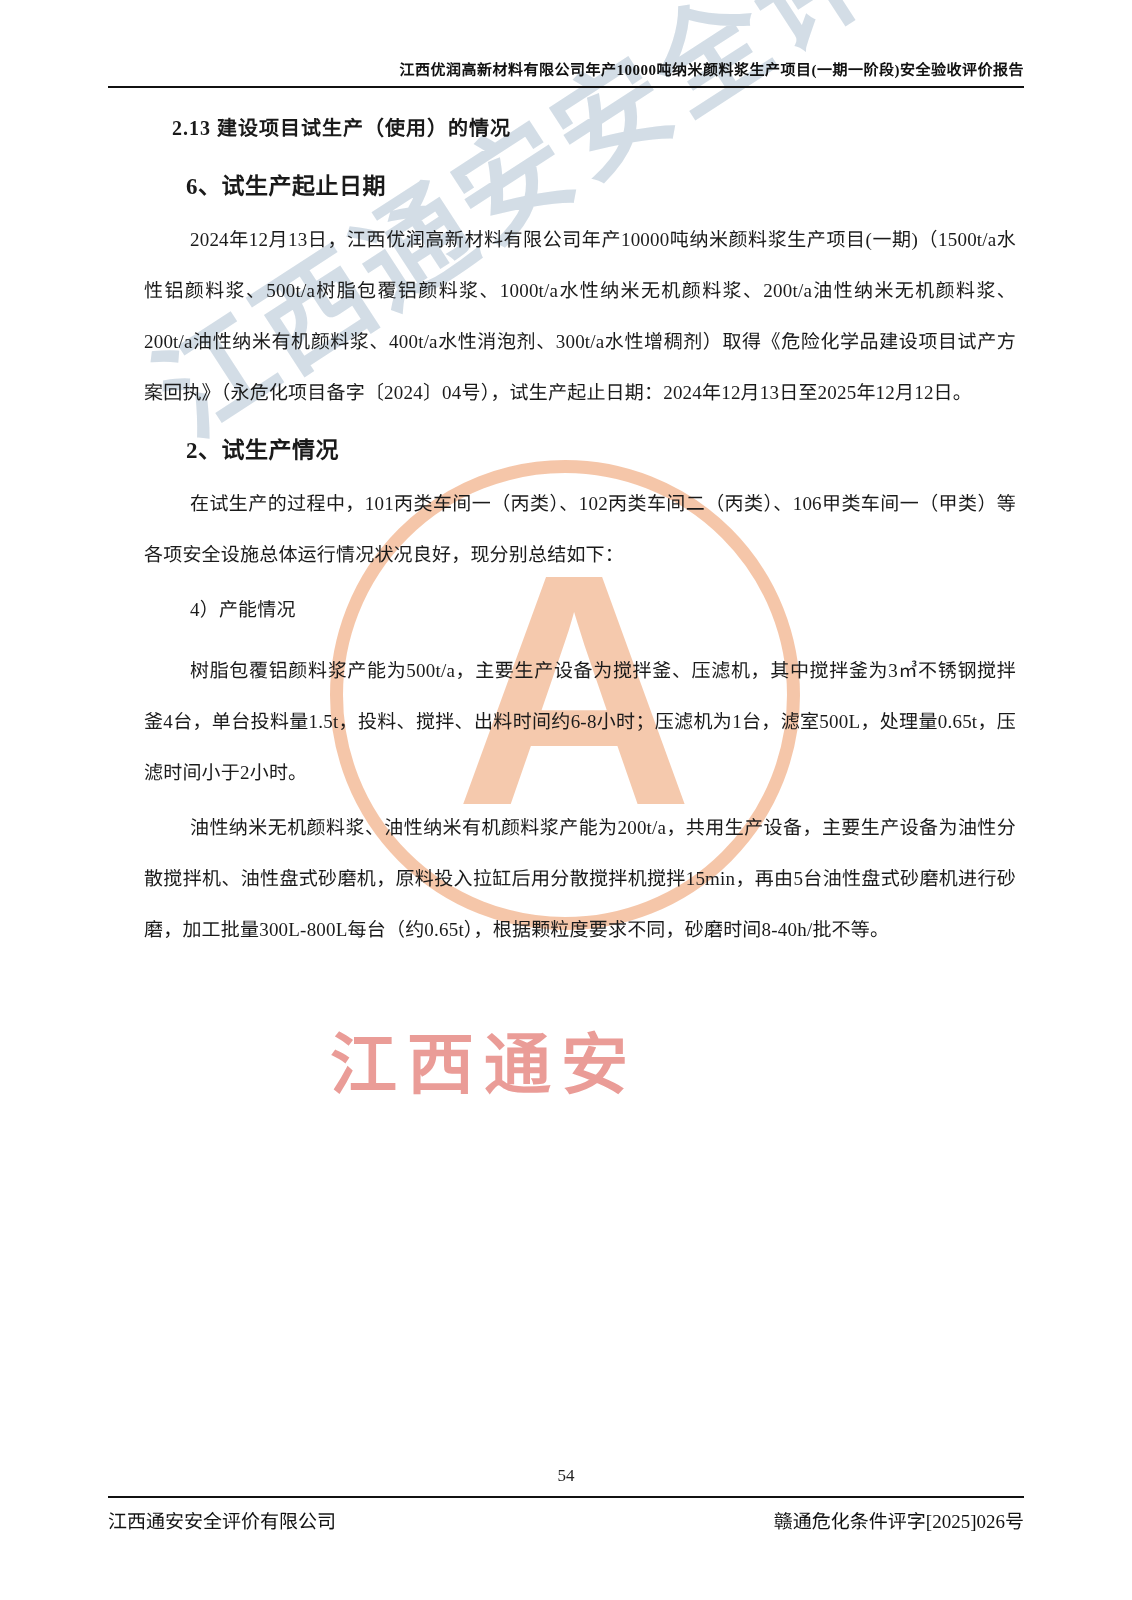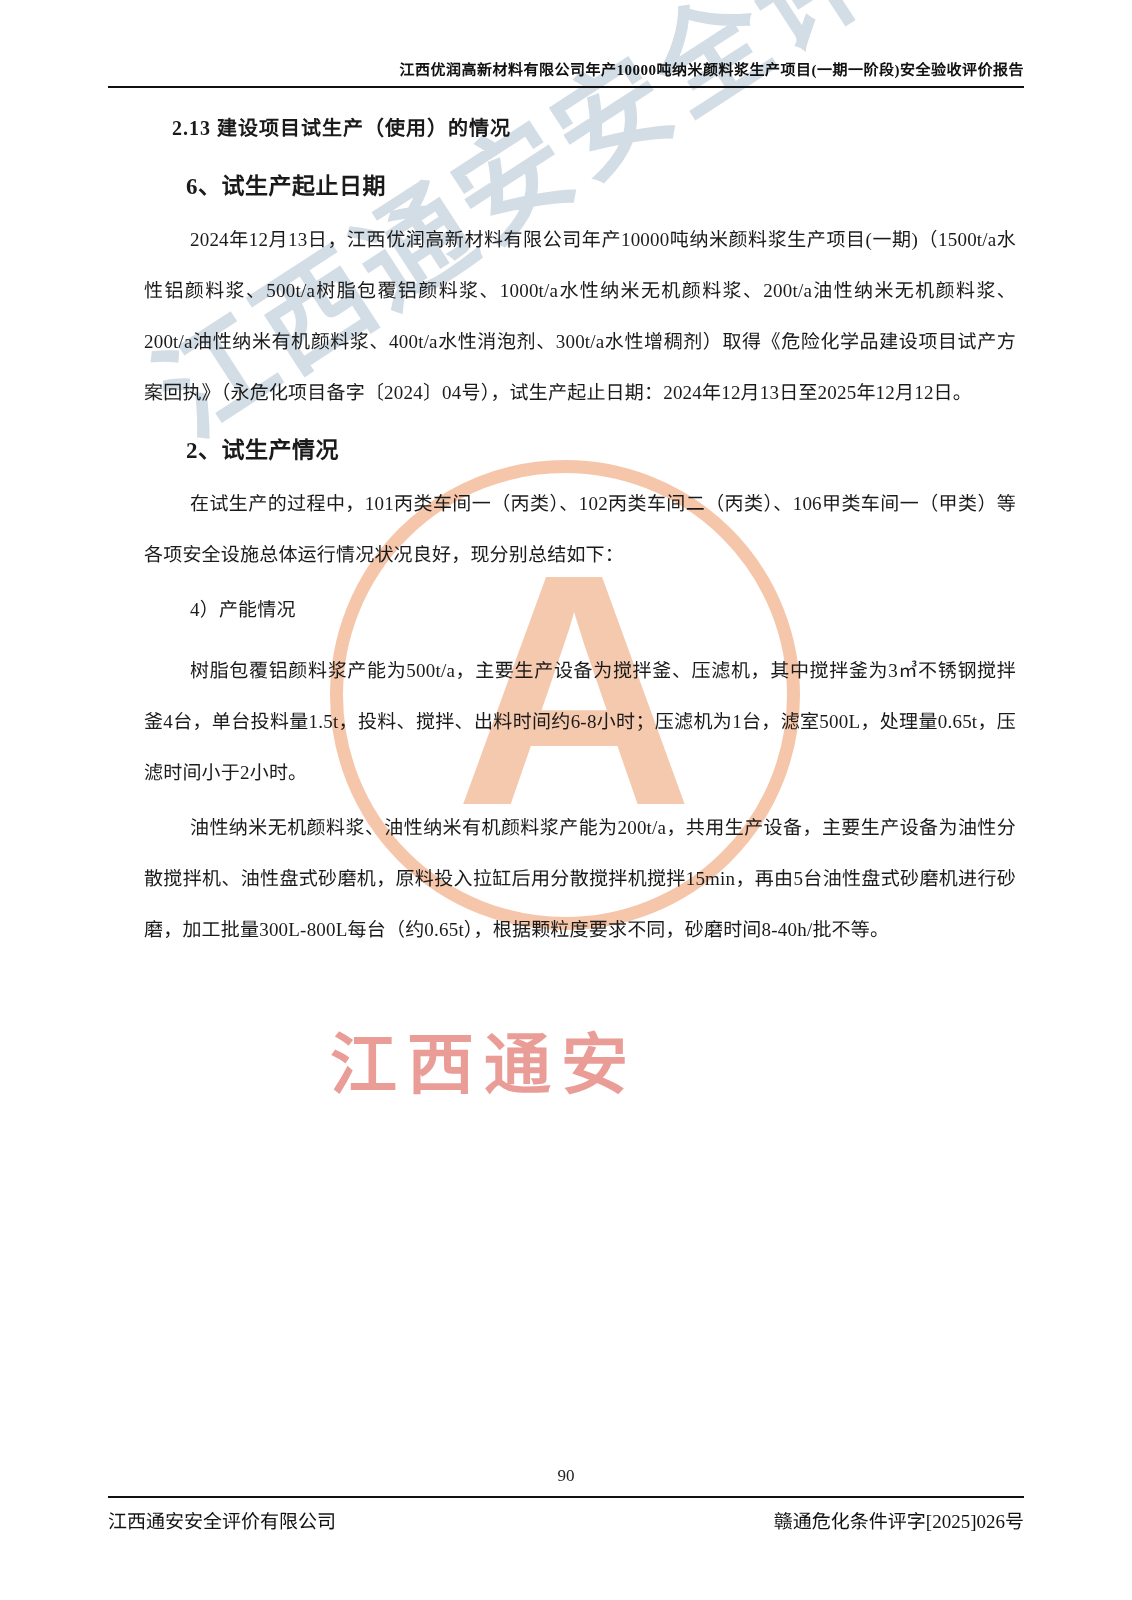--- a/index.html
+++ b/index.html
@@ -195,20 +195,20 @@
 
       <h3 class="sub-title">2、试生产情况</h3>
       <p class="para">在试生产的过程中，101丙类车间一（丙类）、102丙类车间二（丙类）、106甲类车间一（甲类）等各项安全设施总体运行情况状况良好，现分别总结如下：</p>
 
       <p class="para">4）产能情况</p>
       <div class="gap-sm"></div>
       <p class="para">树脂包覆铝颜料浆产能为500t/a，主要生产设备为搅拌釜、压滤机，其中搅拌釜为3㎥不锈钢搅拌釜4台，单台投料量1.5t，投料、搅拌、出料时间约6-8小时；压滤机为1台，滤室500L，处理量0.65t，压滤时间小于2小时。</p>
       <p class="para">油性纳米无机颜料浆、油性纳米有机颜料浆产能为200t/a，共用生产设备，主要生产设备为油性分散搅拌机、油性盘式砂磨机，原料投入拉缸后用分散搅拌机搅拌15min，再由5台油性盘式砂磨机进行砂磨，加工批量300L-800L每台（约0.65t），根据颗粒度要求不同，砂磨时间8-40h/批不等。</p>
     </div>
 
-    <div class="page-number">90</div>
+    <div class="page-number">54</div>
     <div class="footer-rule"></div>
     <div class="footer">
       <span>江西通安安全评价有限公司</span>
       <span>赣通危化条件评字[2025]026号</span>
     </div>
   </div>
 </div>
 
 </body></html>

